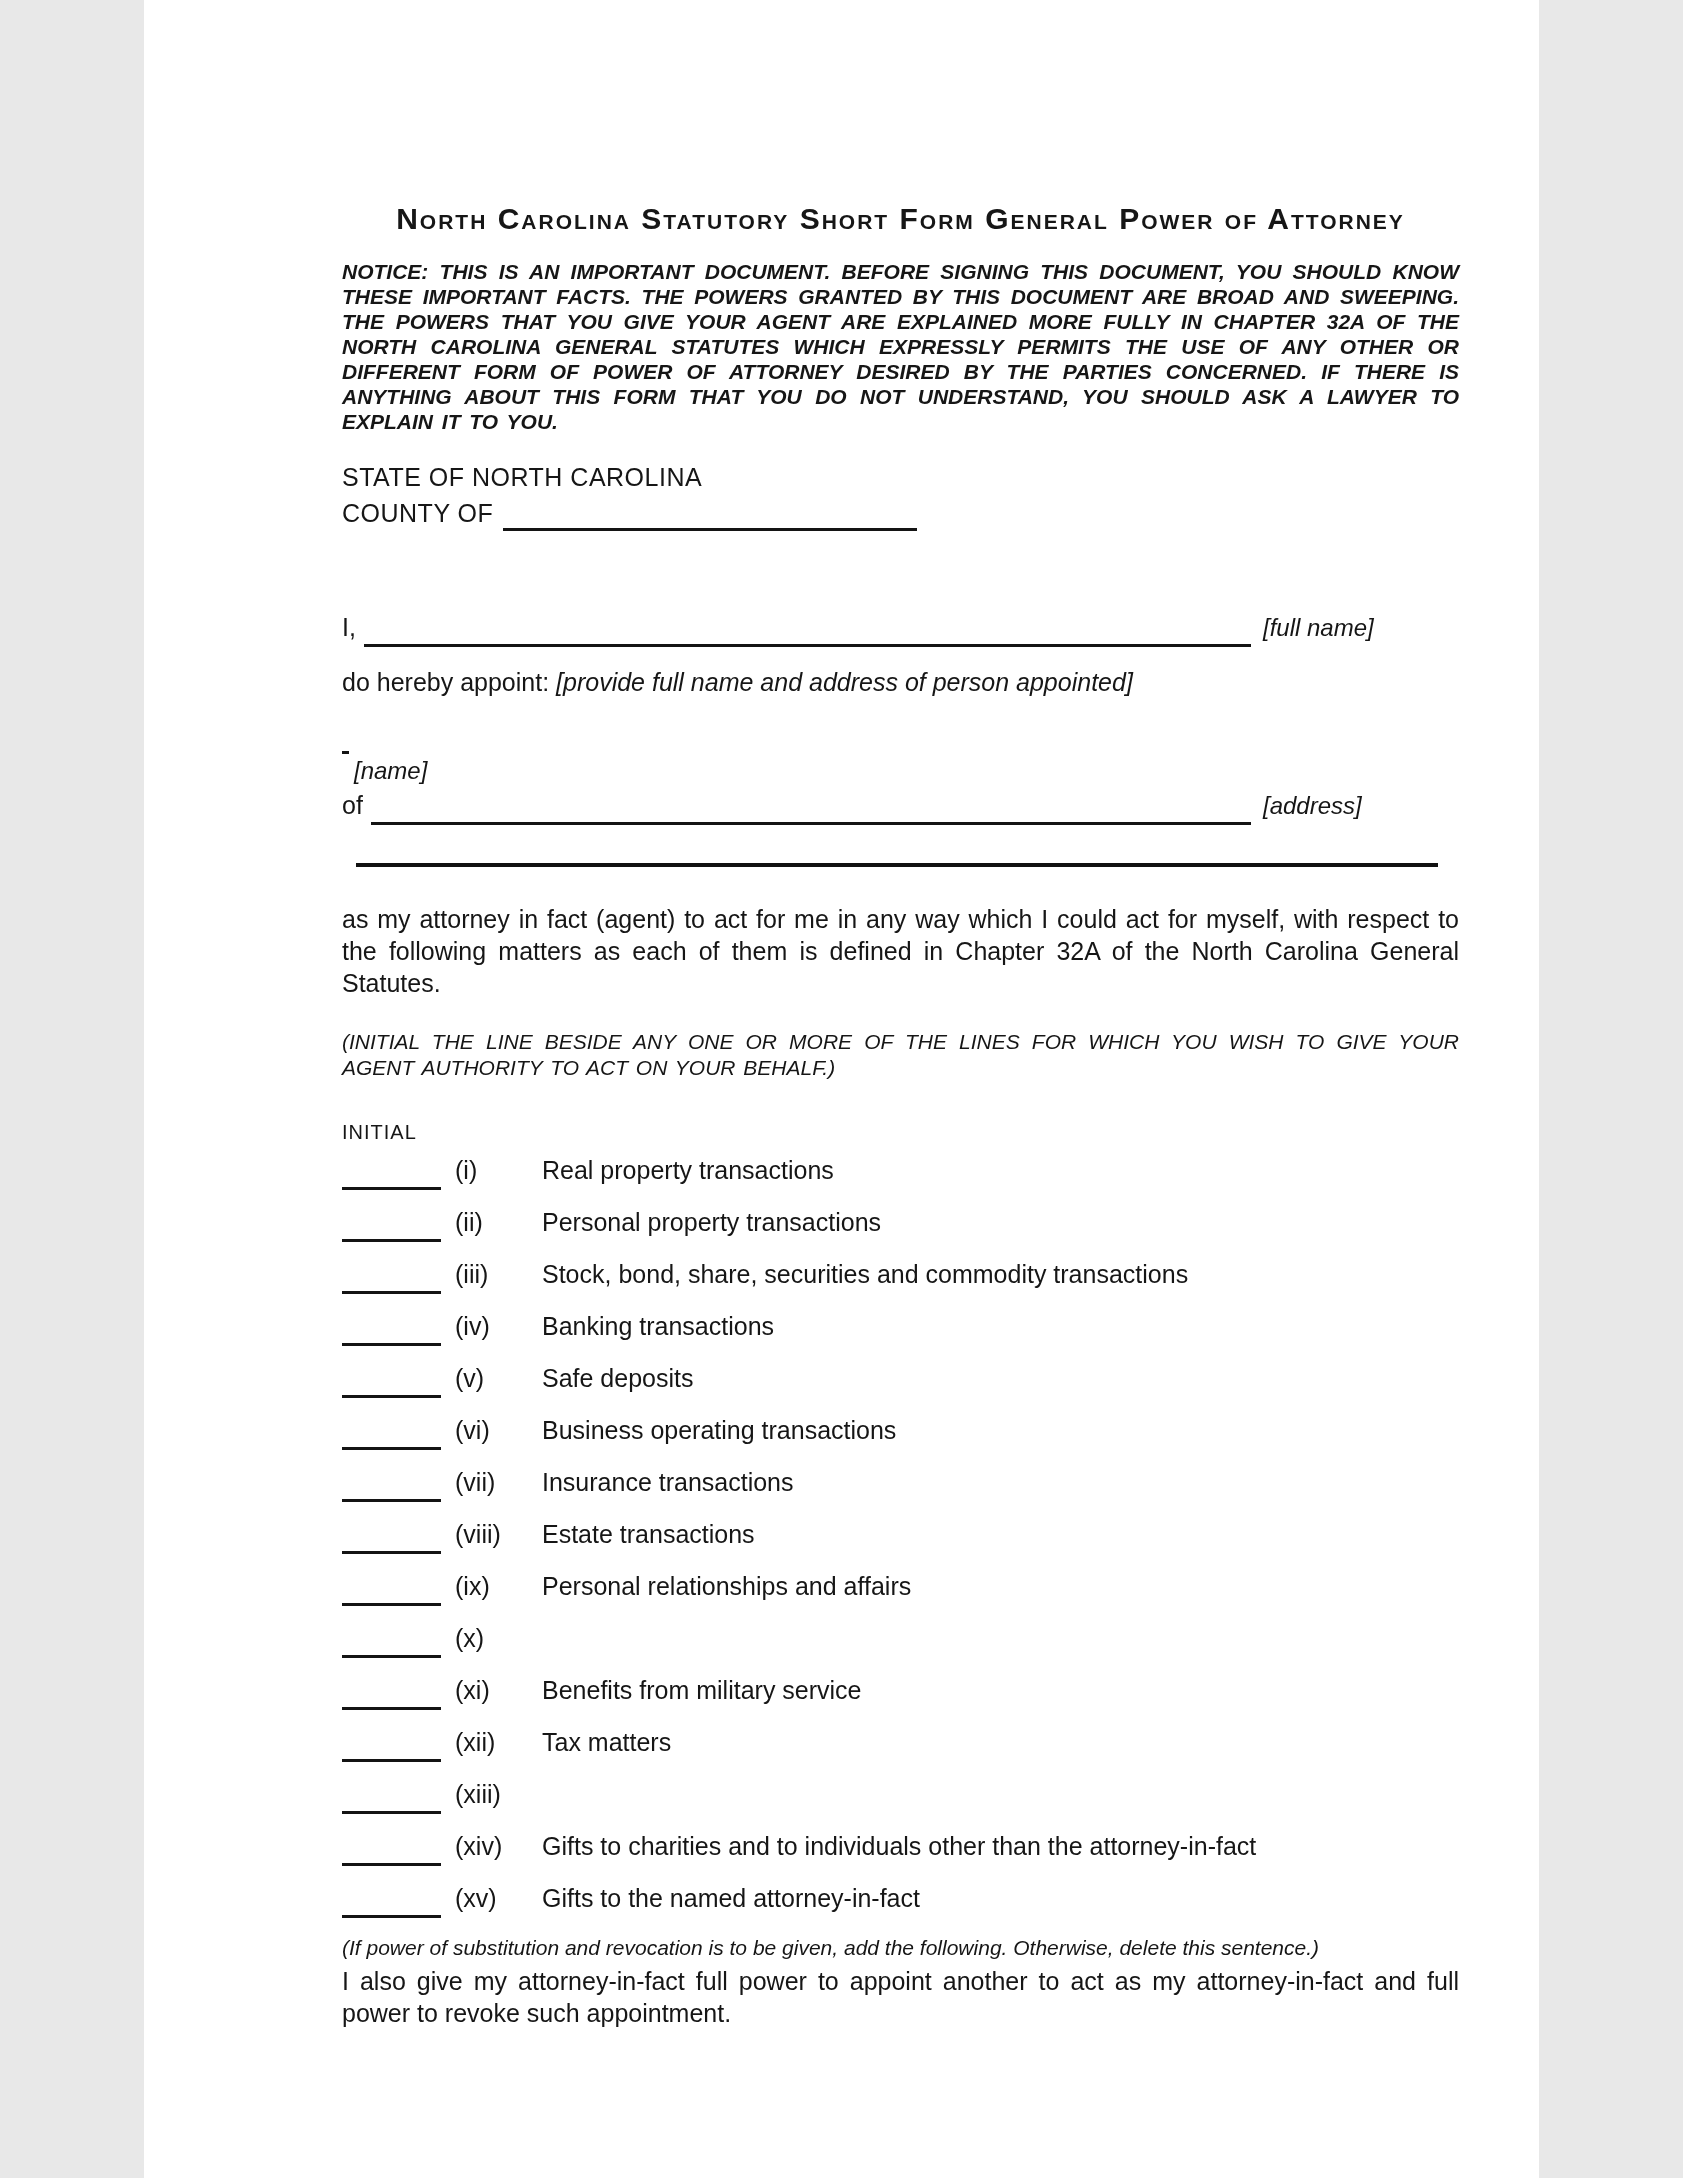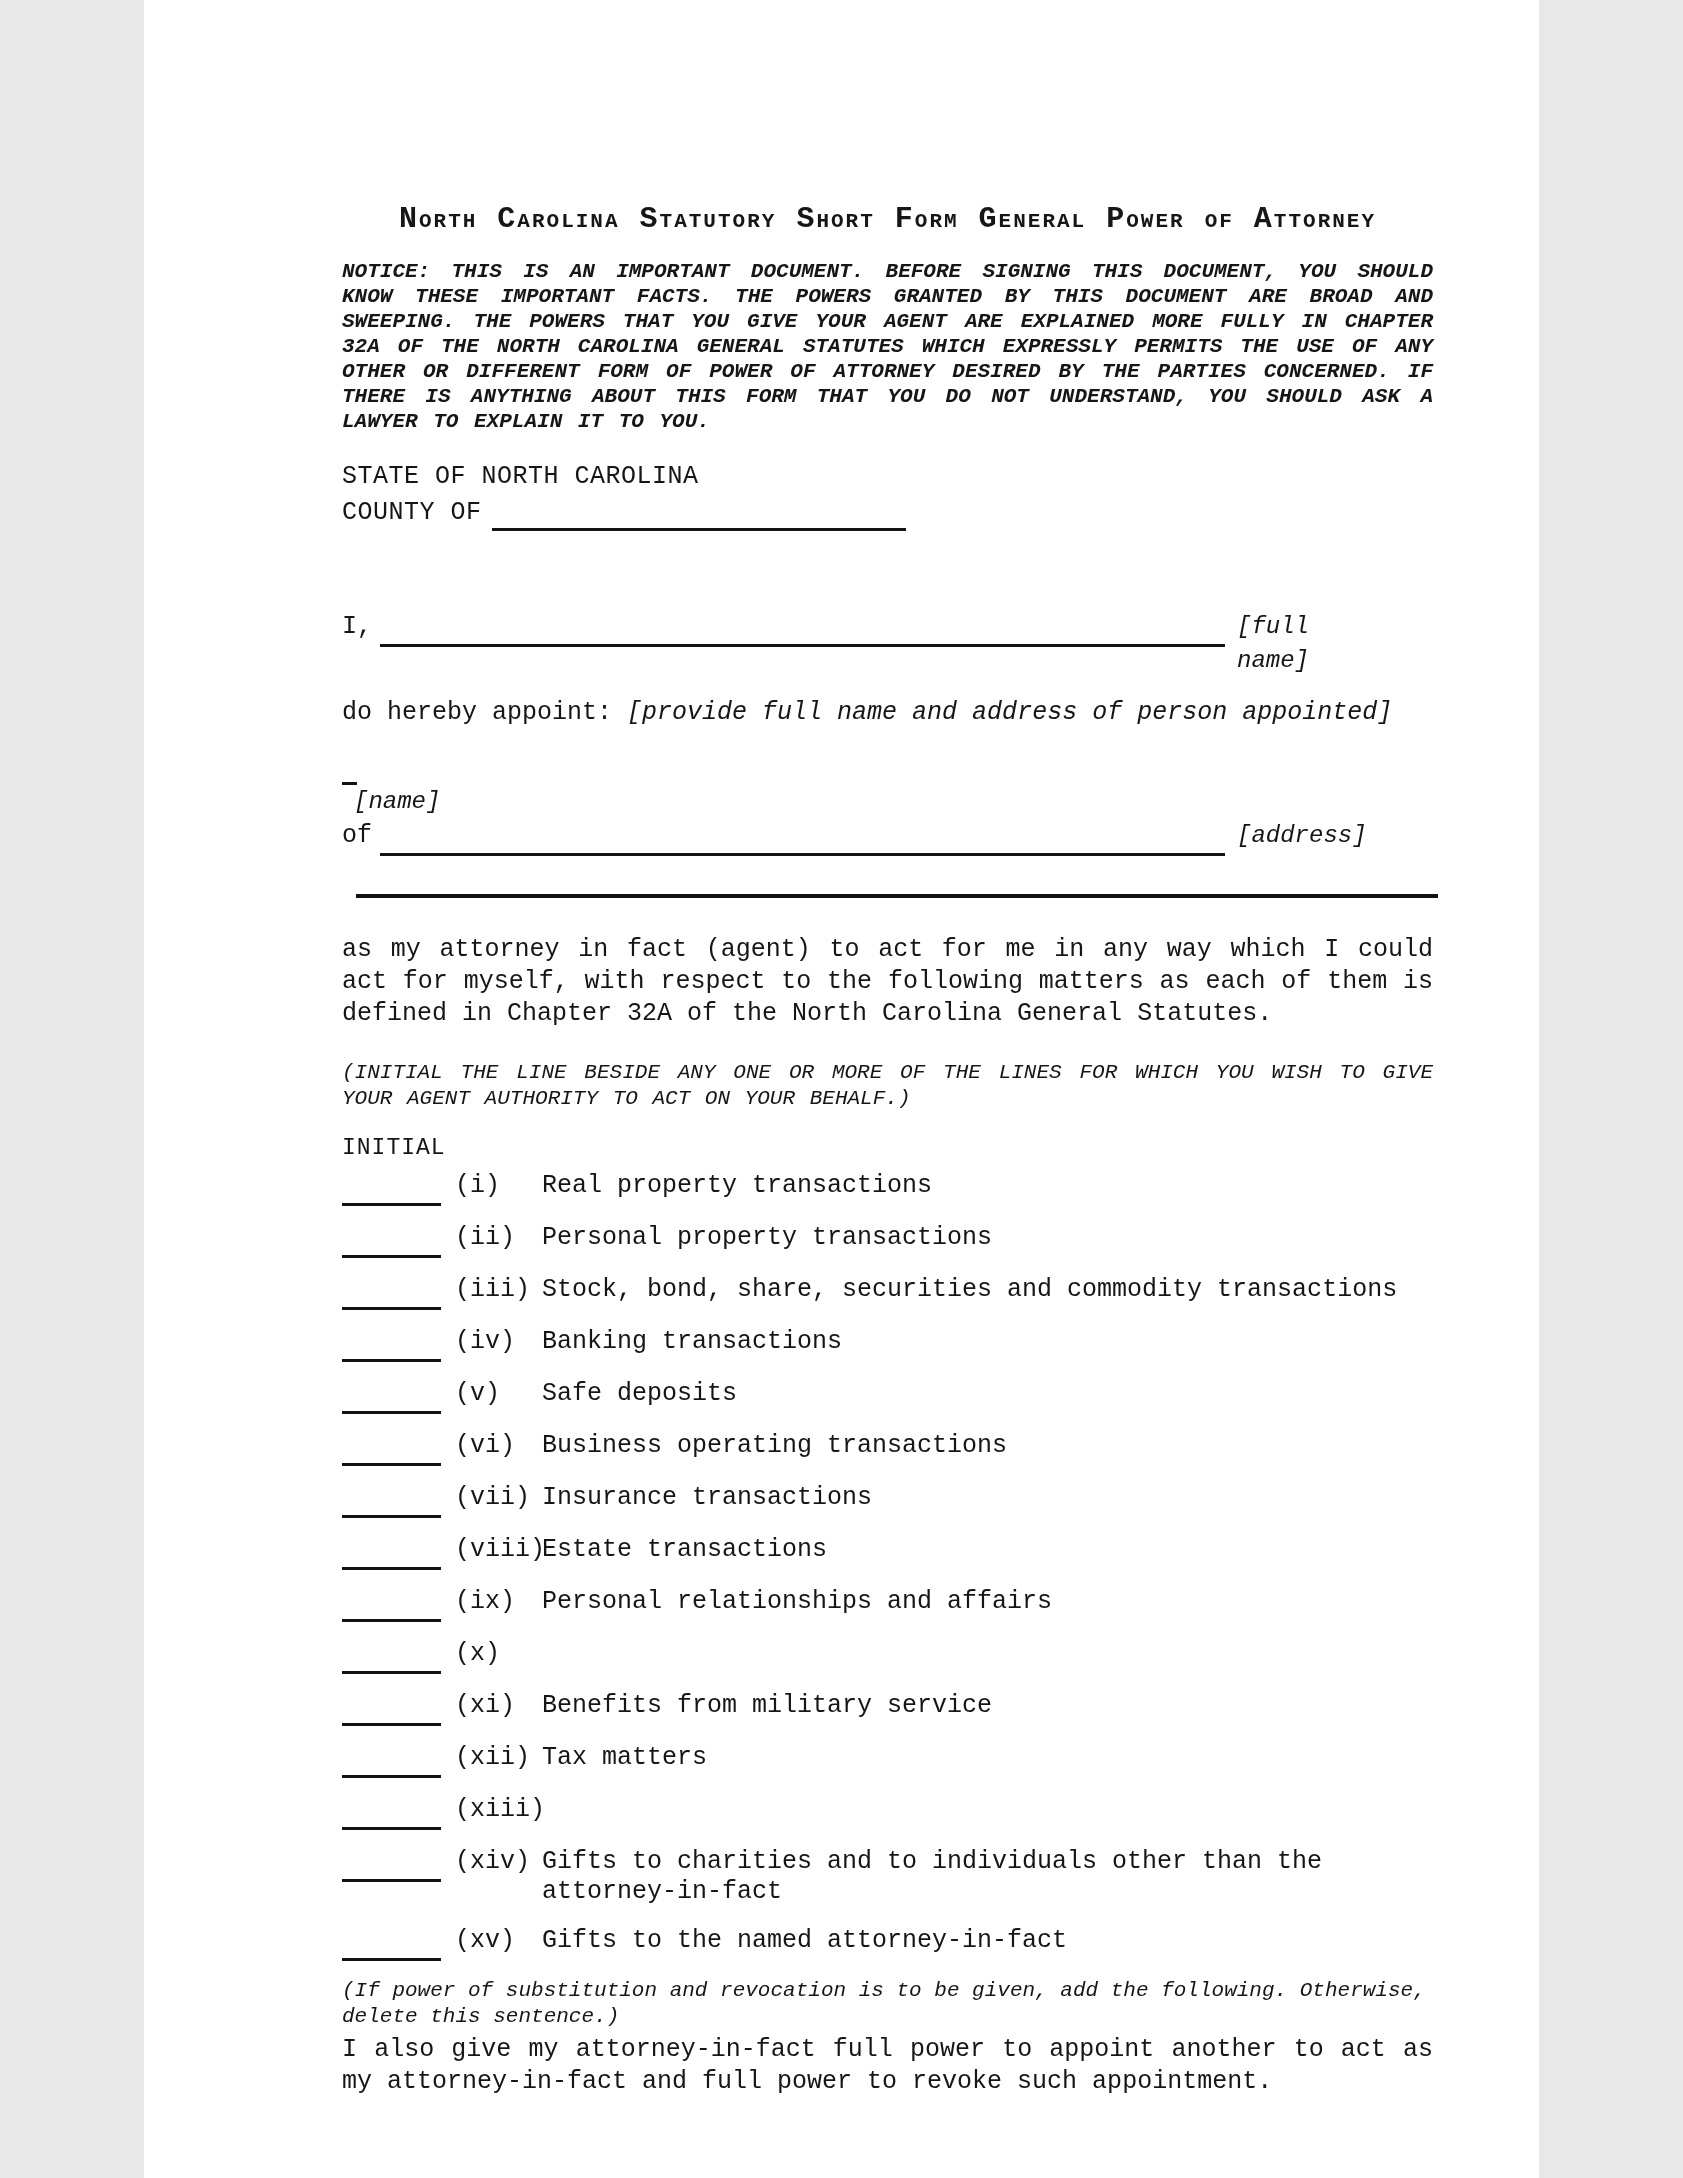--- a/index.html
+++ b/index.html
@@ -2,23 +2,23 @@
 <html><head>
 <meta charset="utf-8">
 <style>
   html,body { margin:0; padding:0; background:#e8e8e8; }
   .page {
     position:relative;
     width:1395px; height:2178px;
     margin:0 auto;
     background:#ffffff;
     color:#161616;
-    font-family:Liberation Mono, monospace;
+    font-family:Liberation Sans, sans-serif;
     box-sizing:border-box;
-    padding:201px 106px 0 198px;
+    padding:201px 80px 0 198px;
     overflow:hidden;
   }
   
   .doc-title {
     margin:0 0 22px 0;
     font-size:30px; line-height:36px;
     font-weight:bold;
     font-variant:small-caps;
     letter-spacing:2px;
     text-align:center;
@@ -66,22 +66,22 @@
     text-align:justify;
   }
   .instructions {
     margin:30px 0 0 0;
     font-size:21px; line-height:26px;
     font-style:italic;
     text-align:justify;
     word-spacing:2px;
   }
   .initial-label {
-    margin-top:25px;
-    font-size:23px; line-height:22px;
+    margin-top:40px;
+    font-size:20px; line-height:22px;
     letter-spacing:1px;
   }
   
   .powers-list { margin-top:12px; }
   .power-row {
     display:flex; align-items:baseline;
     font-size:25px; line-height:30px;
     margin-bottom:19px;
   }
   .power-blank { width:99px; flex:none; transform:translateY(2px); }

